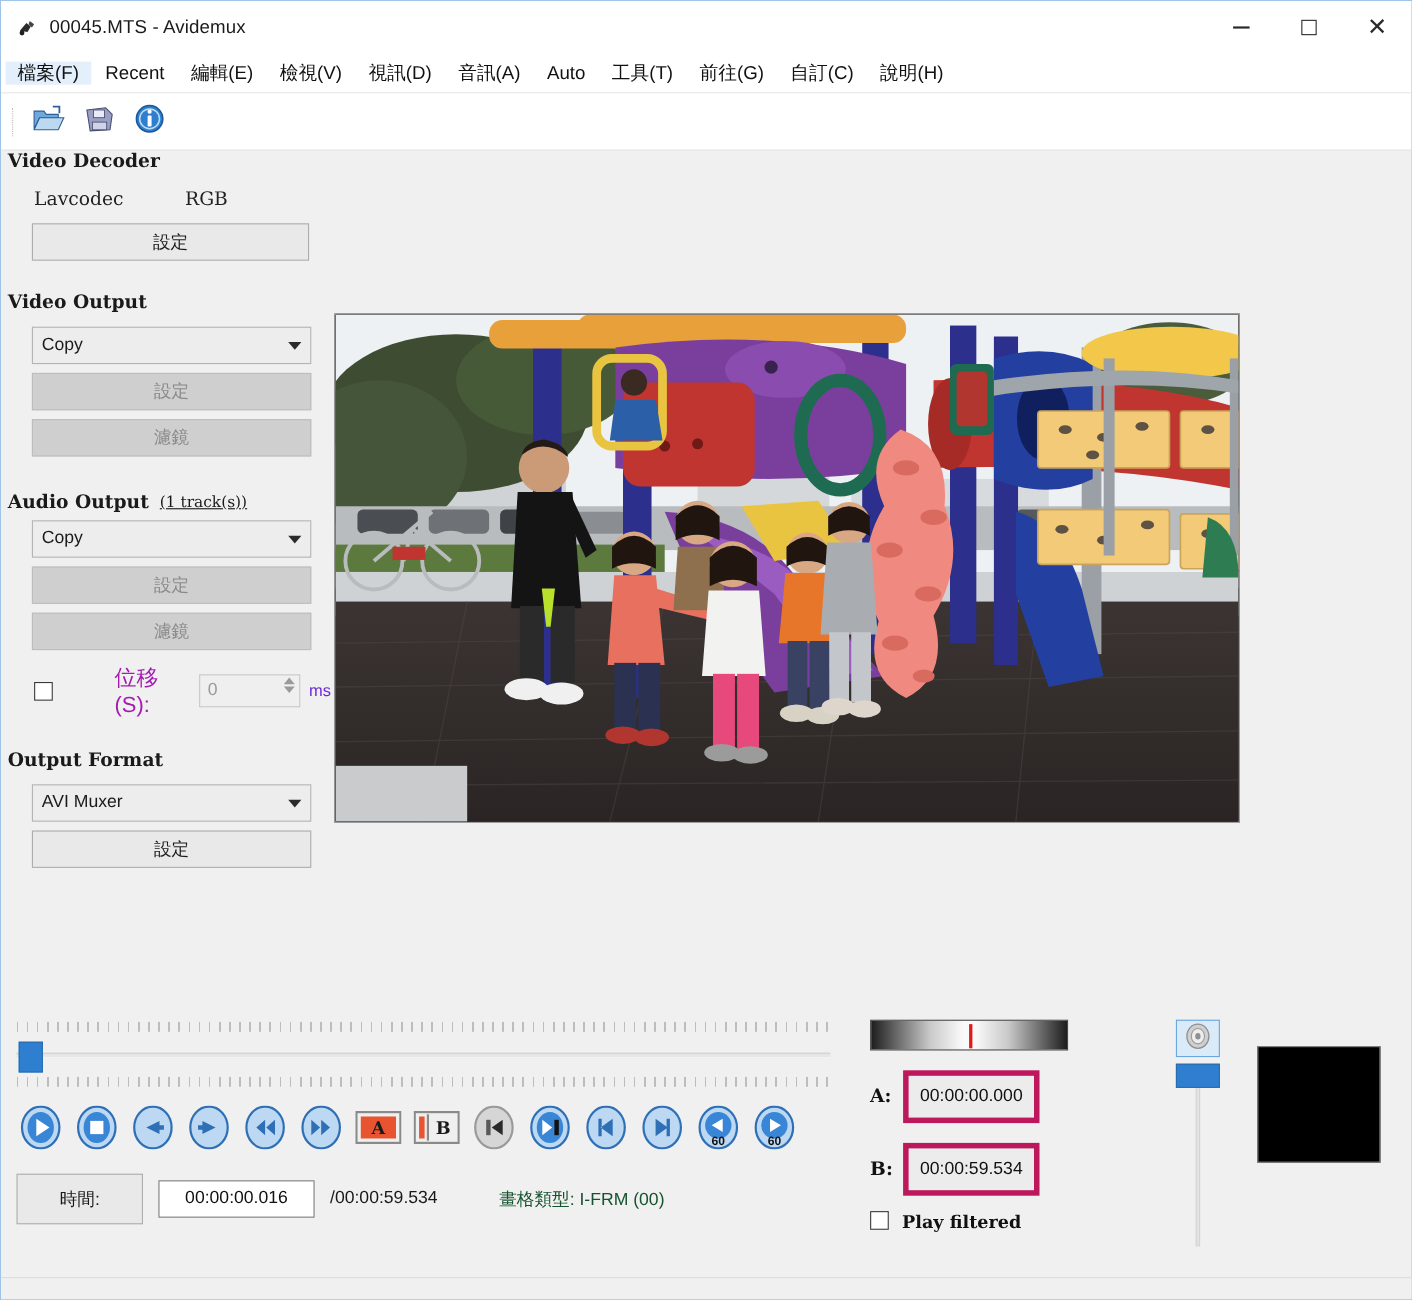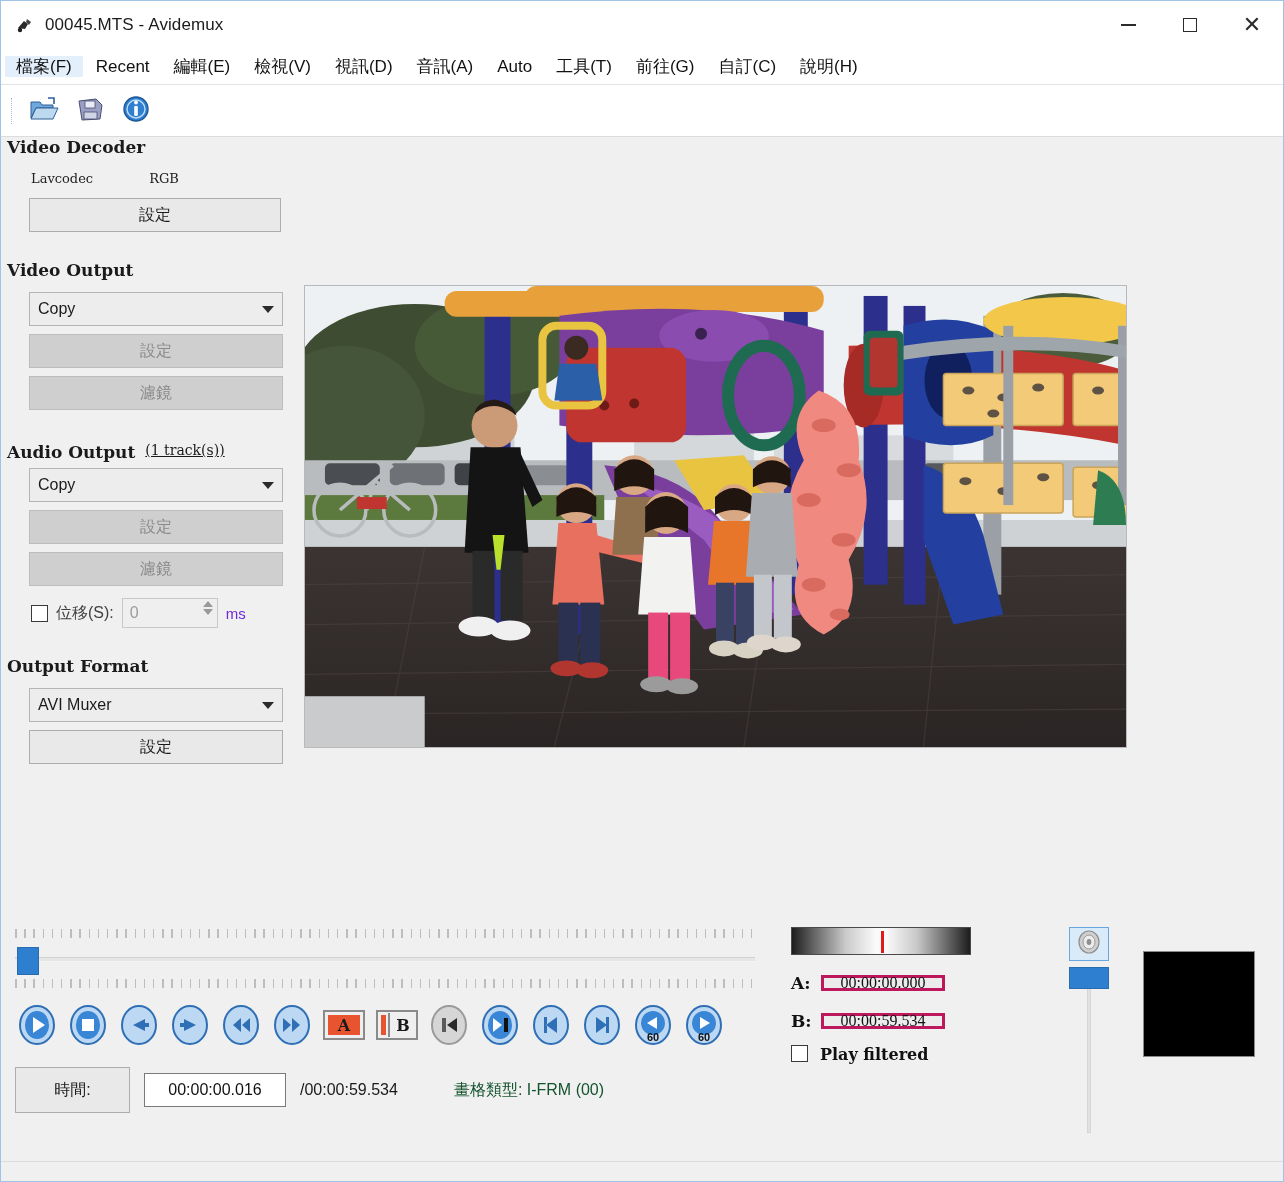--- a/index.html
+++ b/index.html
@@ -70,21 +70,21 @@
 
   
   .left-col { position:absolute; left:0; top:0; width:300px; }
   .sec-head {
     font-family: "DejaVu Serif", "Liberation Serif", serif;
     font-weight: bold; font-size: 17px; color:#1a1a1a;
     margin: 0 0 2px 6px;
   }
   .codec-row {
     font-family: "DejaVu Serif", "Liberation Serif", serif;
-    font-size: 13px; color:#222;
+    font-size: 17px; color:#222;
     display:flex; margin: 14px 0 12px 30px; gap: 56px;
   }
   .btn {
     display:flex; align-items:center; justify-content:center;
     height: 34px; font-size: 16px;
     border: 1px solid #adadad; background: #e9e9e9; color:#1a1a1a;
     font-family: "Liberation Sans", sans-serif;
   }
   .btn.disabled { background:#cfcfcf; color:#8a8a8a; border-color:#bdbdbd; }
   .combo {
@@ -95,21 +95,21 @@
   .combo .caret {
     margin-left:auto; width:0; height:0;
     border-left:6px solid transparent; border-right:6px solid transparent;
     border-top:7px solid #2b2b2b;
   }
   .ctl-wide { width: 252px; margin-left: 28px; }
   .ctl-wide2 { width: 254px; margin-left: 28px; }
 
   .offset-row { display:flex; align-items:center; margin: 12px 0 0 30px; gap: 8px; }
   .cbox { width:17px; height:17px; border:1.6px solid #3a3a3a; background:#fff; flex:0 0 17px; }
-  .offset-label { font-size:16px; color:#404040; }
+  .offset-label { font-size:20px; color:#a21caf;margin-left:48px; }
   .spin {
     width: 96px; height:30px; border:1px solid #c8c8c8; background:#efefef;
     display:flex; align-items:center; padding-left:7px; font-size:16px; color:#9a9a9a;
     position:relative;
   }
   .spin .arrows { position:absolute; right:4px; top:2px; display:flex; flex-direction:column; gap:2px; }
   .spin .arrows i { width:0;height:0;border-left:5px solid transparent;border-right:5px solid transparent; }
   .spin .arrows i.up { border-bottom:6px solid #9a9a9a; }
   .spin .arrows i.dn { border-top:6px solid #9a9a9a; }
   .ms { font-size:15px; color:#6d28d9; }
@@ -152,22 +152,22 @@
   .abpanel { position:absolute; left:790px; top:8px; width:260px; }
   .gradstrip {
     width:180px; height:28px; margin-left:0;
     background: linear-gradient(to right,#1d1d1d 0%,#6e6e6e 14%,#c9c9c9 30%,#fafafa 47%,#fafafa 53%,#c9c9c9 70%,#6e6e6e 86%,#1d1d1d 100%);
     border:1px solid #4a4a4a; position:relative;
   }
   .gradstrip .redmark { position:absolute; left:50%; top:3px; width:3px; height:22px; background:#e01b1b; }
   .ab-row { display:flex; align-items:center; gap:12px; margin-top:18px; }
   .ab-lab { font-family:"DejaVu Serif","Liberation Serif",serif; font-weight:bold; font-size:17px; color:#111; width:18px; }
   .ab-field {
-    width:124px; height:16px; border:3px solid #be185d; background:#ececec;
-    display:flex; align-items:center; justify-content:center; font-size:16px; color:#111;font-family:Liberation Serif, serif;
+    width:124px; height:48px; border:5px solid #be185d; background:#ececec;
+    display:flex; align-items:center; justify-content:center; font-size:16px; color:#111;
   }
   .pf-row { display:flex; gap:12px; margin-top:14px; }
   .pf-label { font-family:"DejaVu Serif","Liberation Serif",serif; font-weight:bold; font-size:16px; color:#111; }
 
   
   .volbox { position:absolute; left:1068px; top:8px; width:60px; }
   .vol-btn { width:40px; height:34px; border:1px solid #6aa6e0; background:#d9eaf9; display:flex;align-items:center;justify-content:center; }
   .vslider { position:relative; margin-top:6px; width:40px; height:170px; }
   .vtrack { position:absolute; left:18px; top:6px; width:4px; height:160px; background:#e2e2e2; border:1px solid #d5d5d5; }
   .vhandle { position:absolute; left:0px; top:0px; width:40px; height:22px; background:#2f7fd0; border:1px solid #2a6cb0; }
@@ -260,21 +260,21 @@
       <div class="btn ctl-wide">設定</div>
 
       <div class="sec-head" style="margin-top:28px;">Video Output</div>
       <div class="combo ctl-wide2" style="margin-top:12px;">
         <span>Copy</span>
         <span class="caret"></span>
       </div>
       <div class="btn disabled ctl-wide2" style="margin-top:8px;">設定</div>
       <div class="btn disabled ctl-wide2" style="margin-top:8px;">濾鏡</div>
 
-      <div class="sec-head" style="margin-top:32px; display:flex; align-items:flex-start; gap:10px;">
+      <div class="sec-head" style="margin-top:32px; display:flex; align-items:center; gap:10px;">
         <span>Audio Output</span>
         <span style="font-size:14px;font-weight:normal;text-decoration:underline;">(1 track(s))</span>
       </div>
       <div class="combo ctl-wide2" style="margin-top:6px;">
         <span>Copy</span>
         <span class="caret"></span>
       </div>
       <div class="btn disabled ctl-wide2" style="margin-top:8px;">設定</div>
       <div class="btn disabled ctl-wide2" style="margin-top:8px;">濾鏡</div>
 

